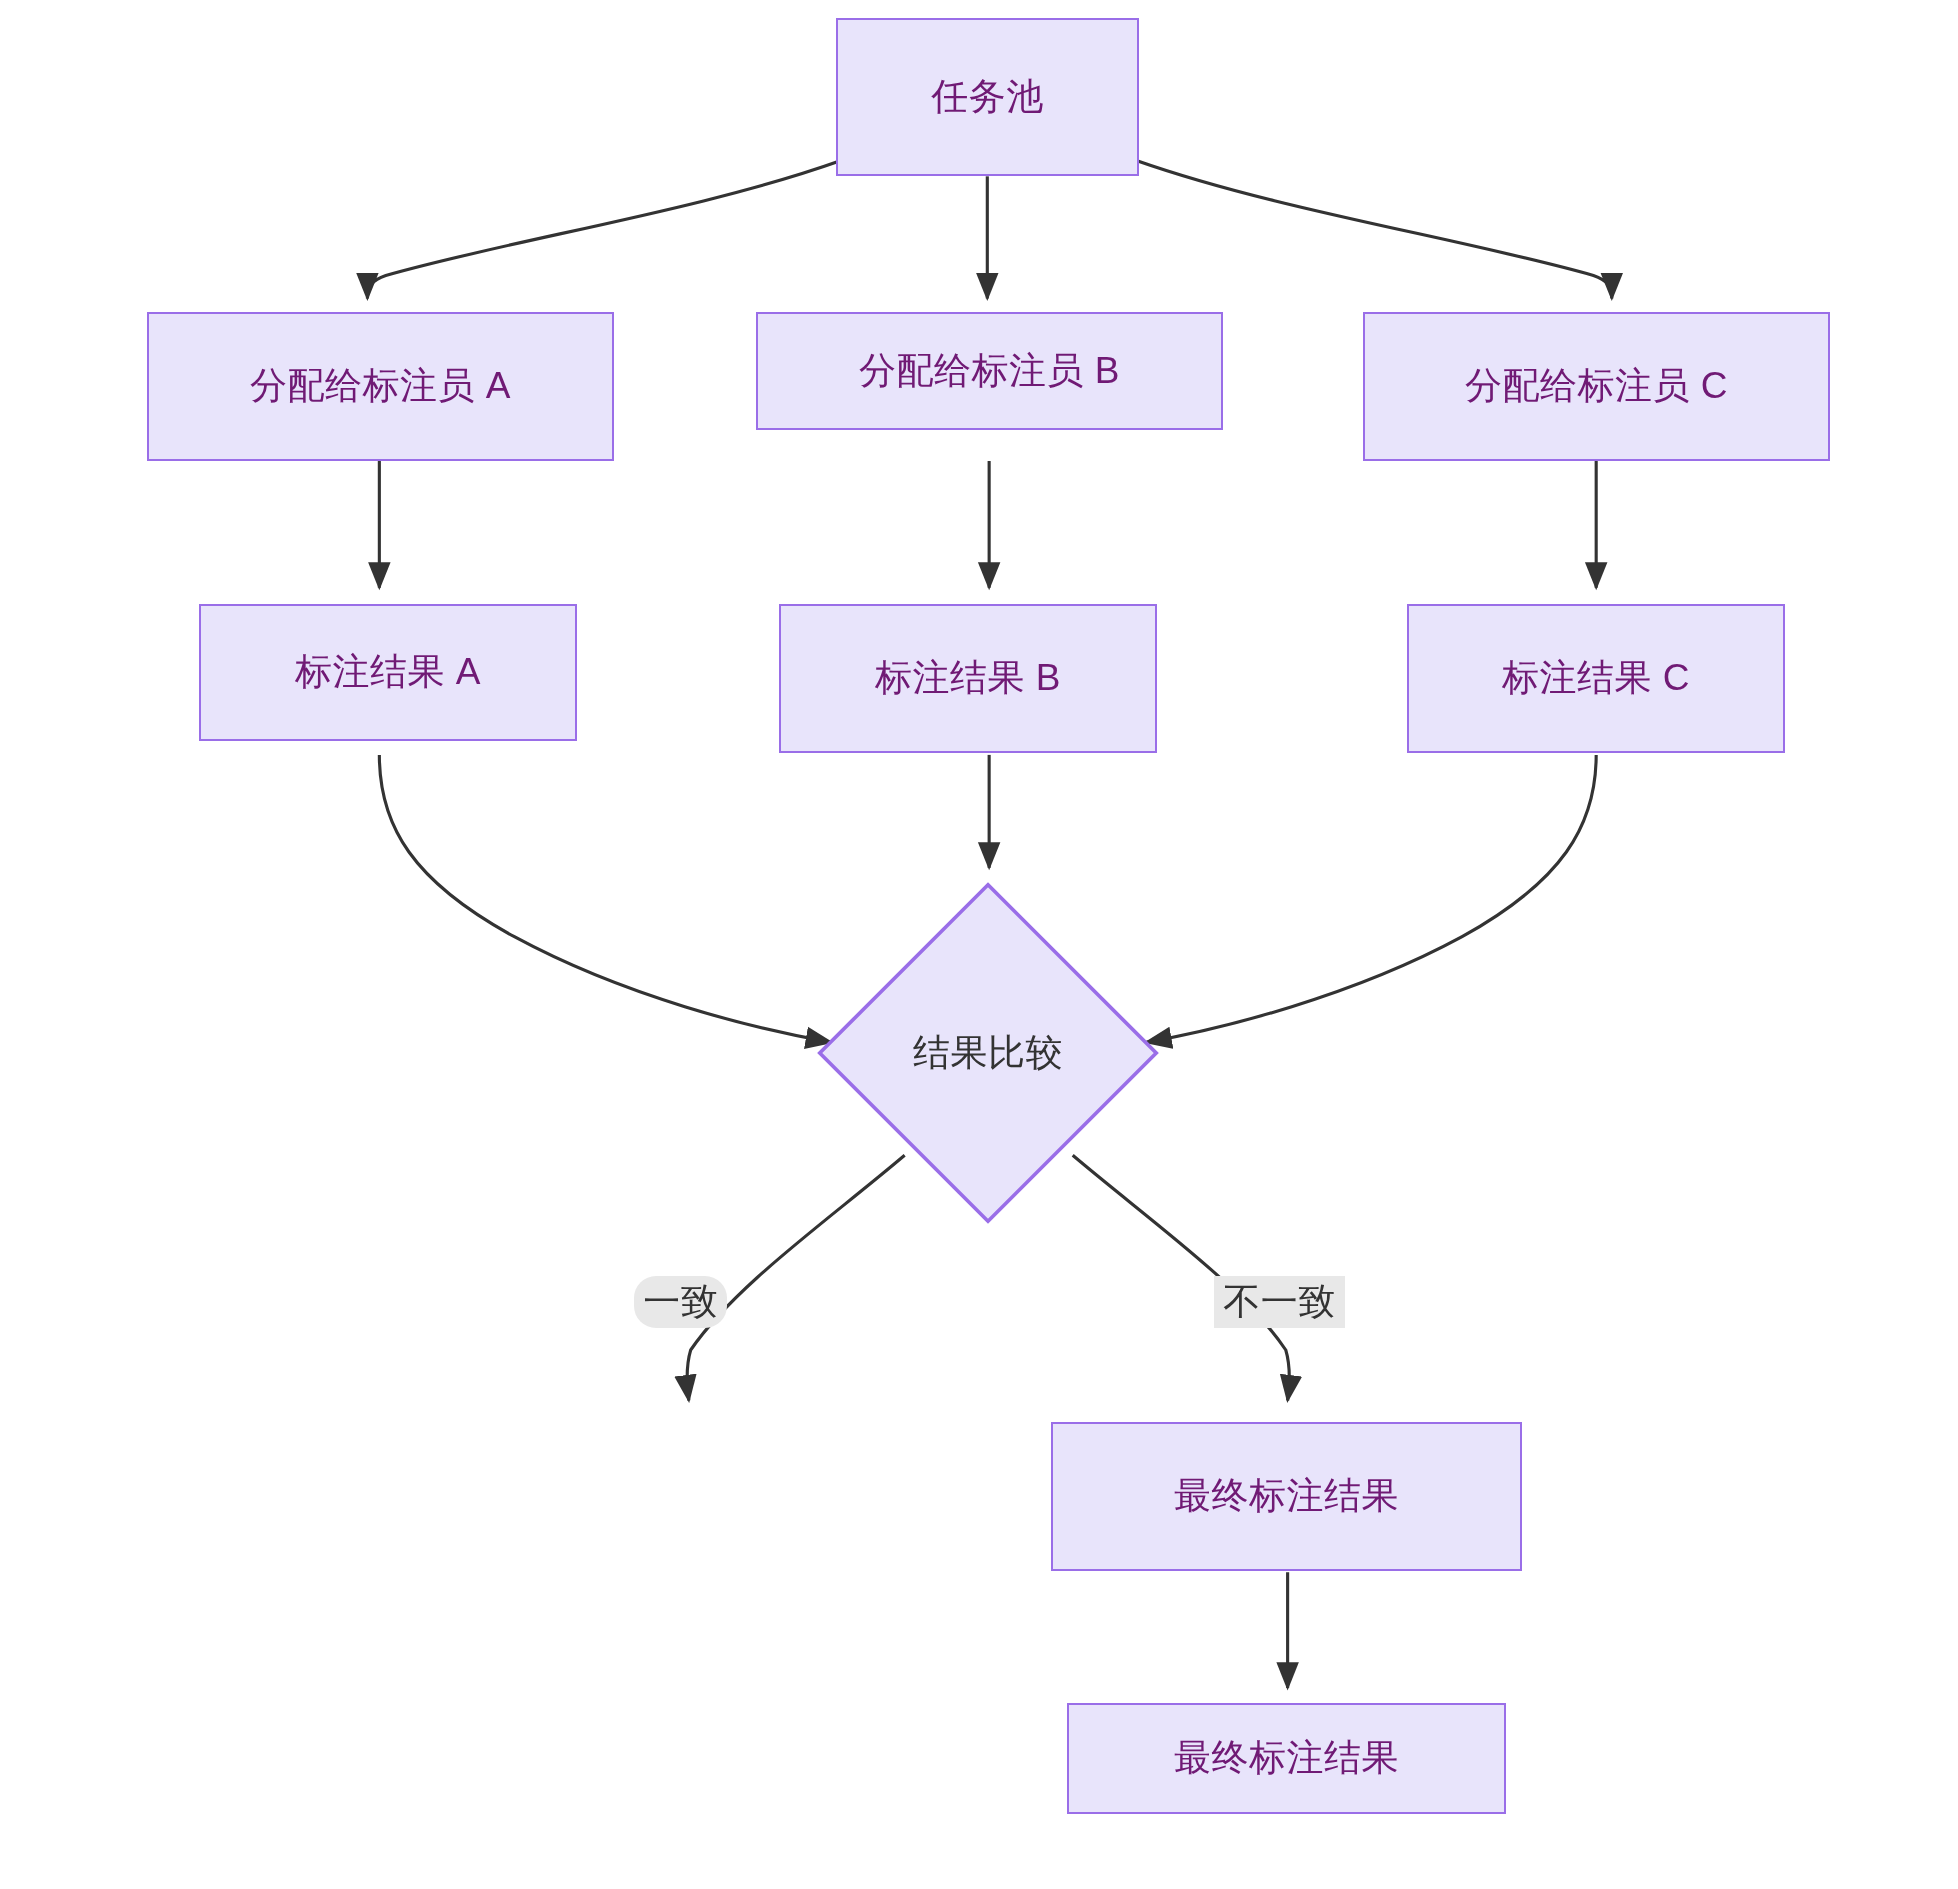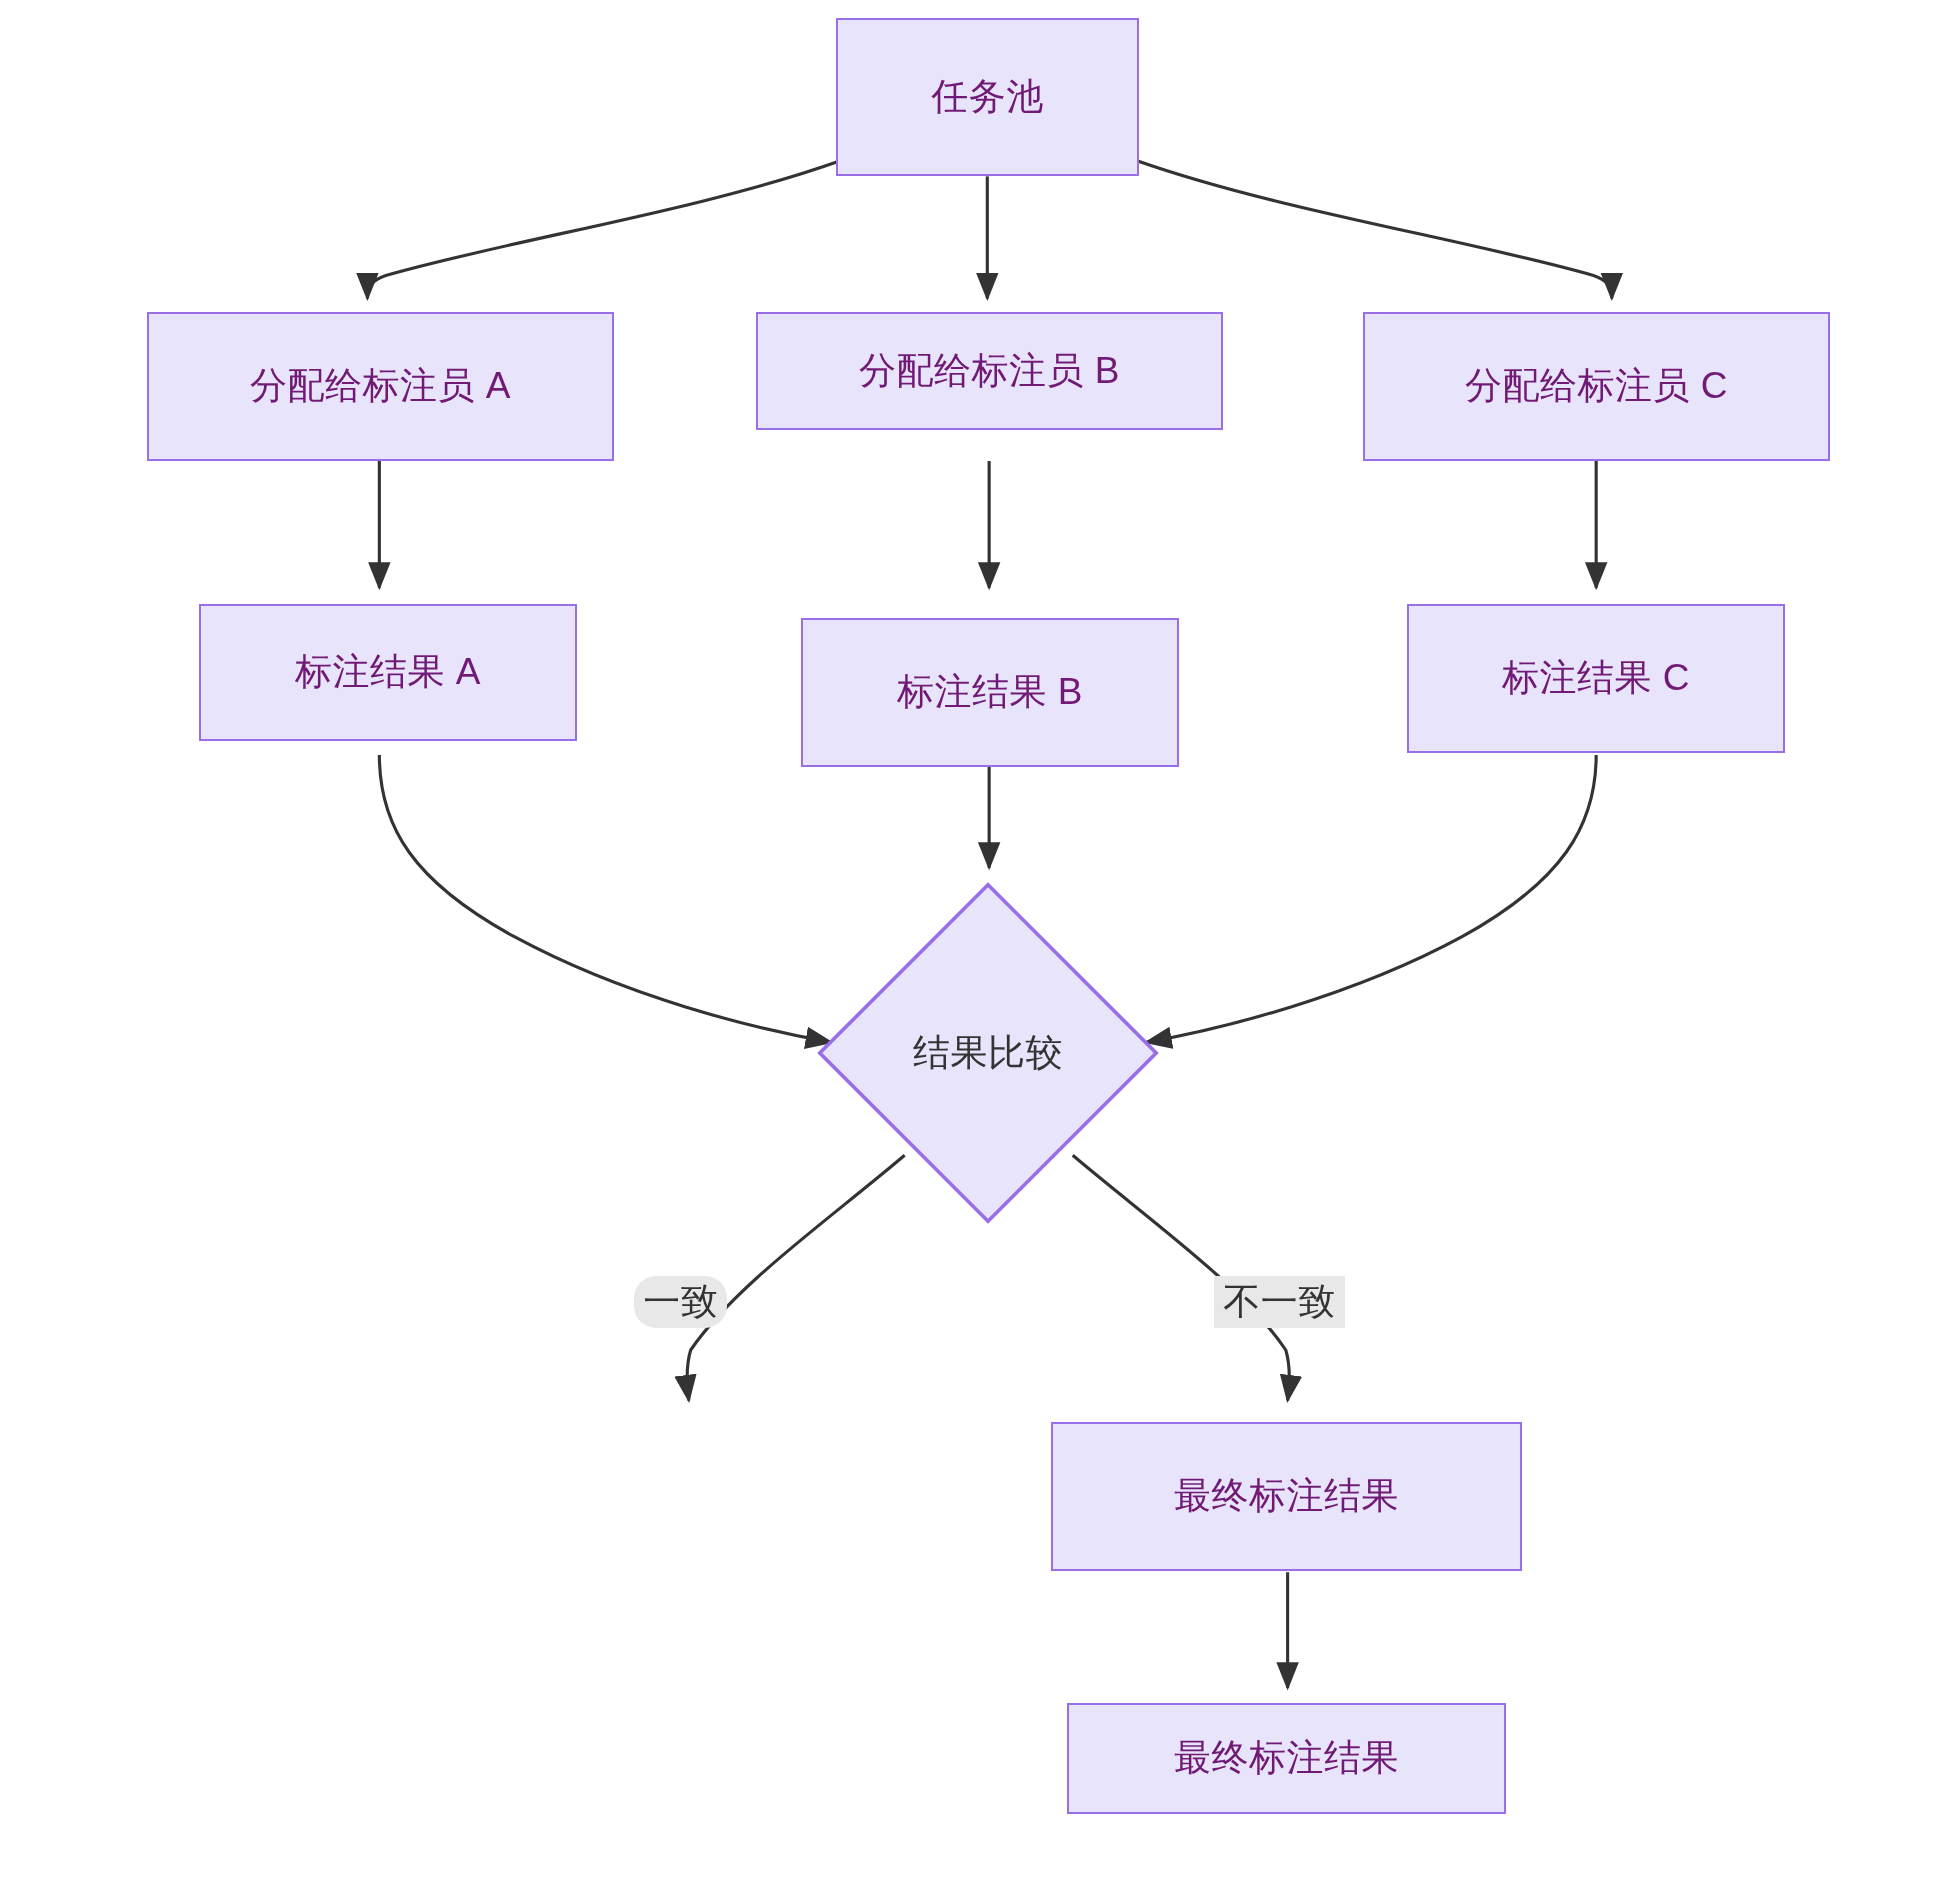--- a/index.html
+++ b/index.html
@@ -125,21 +125,21 @@
   </div>
 
   <div class="node" style="left:1363px; top:312px; width:467px; height:149px;">
     <span>分配给标注员 C</span>
   </div>
 
   <div class="node" style="left:199px; top:604px; width:378px; height:137px;">
     <span>标注结果 A</span>
   </div>
 
-  <div class="node" style="left:801px; top:604px; width:378px; height:149px;margin-top:14px;">
+  <div class="node" style="left:779px; top:604px; width:378px; height:149px;">
     <span>标注结果 B</span>
   </div>
 
   <div class="node" style="left:1407px; top:604px; width:378px; height:149px;">
     <span>标注结果 C</span>
   </div>
 
   <div class="node-diamond" style="left:817px; top:882px; width:342px; height:342px;">
     <svg class="diamond-shape" viewBox="0 0 372 372" xmlns="http://www.w3.org/2000/svg" preserveAspectRatio="none">
       <polygon points="186,3 369,186 186,369 3,186" fill="#e8e4fb" stroke="#9a6ee8" stroke-width="4"></polygon>

